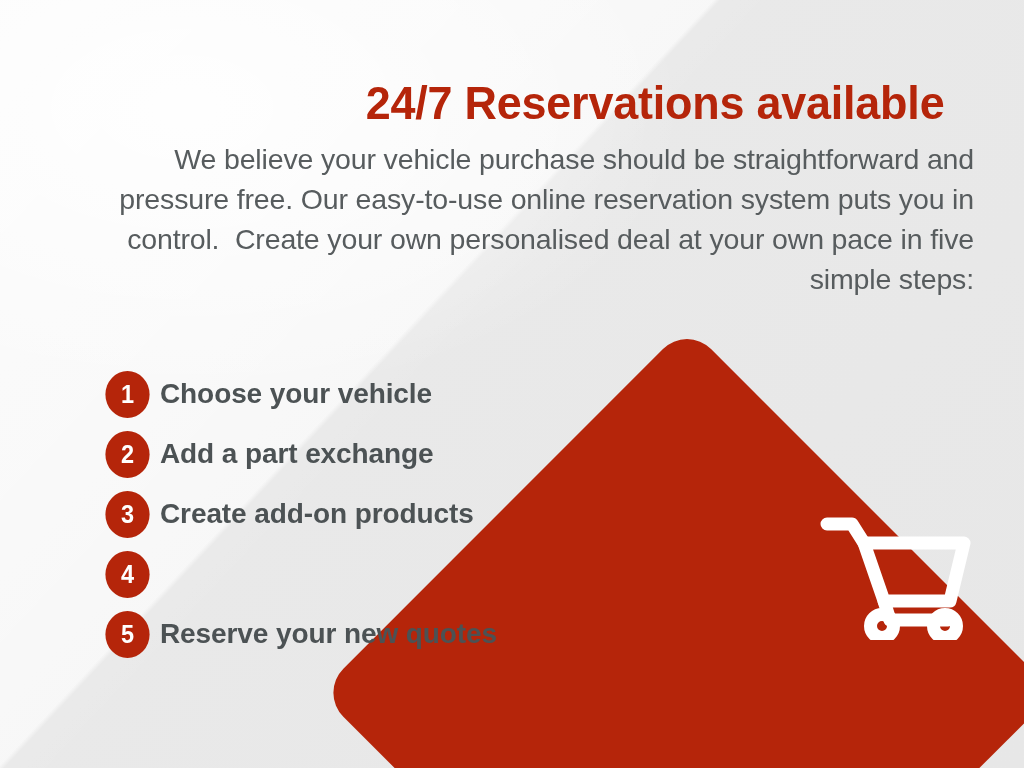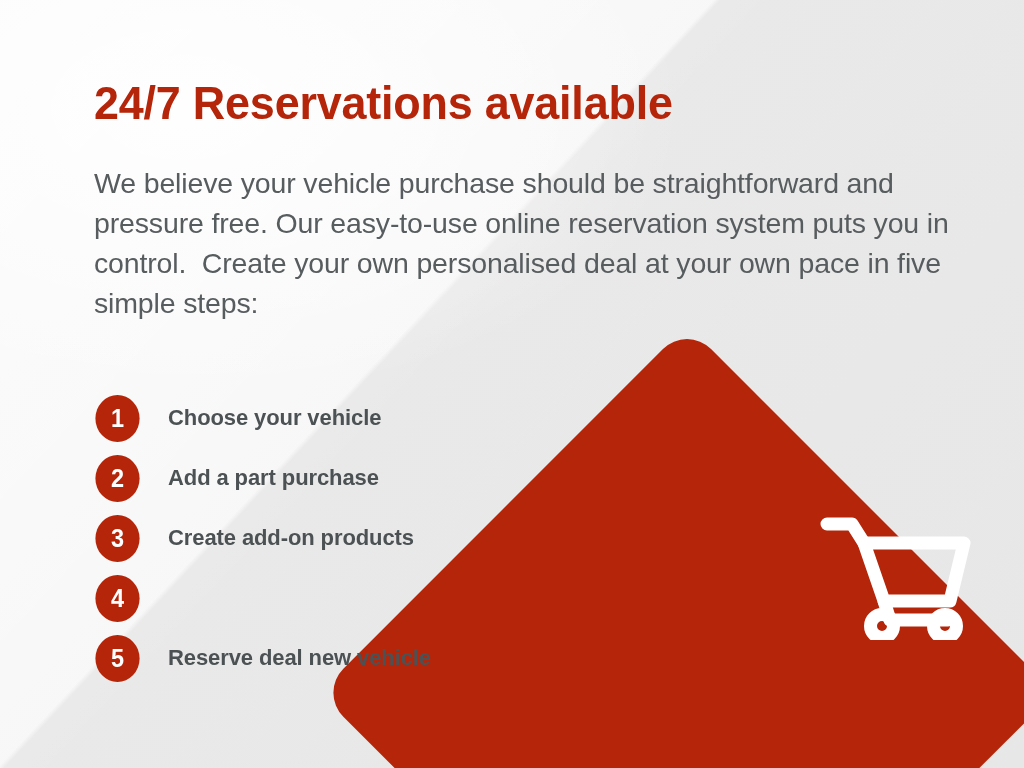--- a/index.html
+++ b/index.html
@@ -82,40 +82,41 @@
     left: 818px;
     top: 505px;
     width: 156px;
     height: 135px;
   }
   .cart-icon svg { display: block; width: 100%; height: 100%; }
 
   
   .content {
     position: absolute;
-    left: 94px;
+    left: 104px;
     top: 78px;
     width: 880px;
+    text-align: right;
   }
 
   .headline {
     margin: 0;
     color: #b5250a;
     font-size: 47px;
     font-weight: 700;
     letter-spacing: -0.2px;
     line-height: 1.05;
     font-family: "Liberation Sans", sans-serif;
     transform: scaleX(0.955);
     transform-origin: left center;
     white-space: nowrap;
   }
 
   .intro {
-    margin: 36px 0 0 0;
+    margin: 12px 0 0 0;
     color: #575c5e;
     font-size: 28.5px;
     font-weight: 400;
     line-height: 40px;
     max-width: 870px;
     letter-spacing: -0.15px;
     white-space: pre-wrap;
   }
 
   
@@ -139,23 +140,23 @@
     display: flex;
     align-items: center;
     justify-content: center;
     font-size: 25px;
     font-weight: 700;
     line-height: 1;
     font-family: "Liberation Sans", sans-serif;
     transform: scaleX(0.94);
   }
   .step-label {
-    margin-left: 27px;
+    margin-left: 9px;
     color: #4c5254;
-    font-size: 22px;
+    font-size: 28px;
     font-weight: 700;
     letter-spacing: -0.1px;
     white-space: nowrap;
   }
 </style>
 </head>
 <body>
 
 <div id="slide">
 
@@ -192,32 +193,32 @@
 
     <ul class="steps">
 
       <li class="step">
         <span class="step-badge">1</span>
         <span class="step-label">Choose your vehicle</span>
       </li>
 
       <li class="step">
         <span class="step-badge">2</span>
-        <span class="step-label">Add a part purchase</span>
+        <span class="step-label">Add a part exchange</span>
       </li>
 
       <li class="step">
         <span class="step-badge">3</span>
         <span class="step-label">Create add-on products</span>
       </li>
 
       <li class="step">
         <span class="step-badge">4</span>
       </li>
 
       <li class="step">
         <span class="step-badge">5</span>
-        <span class="step-label">Reserve deal new vehicle</span>
+        <span class="step-label">Reserve your new quotes</span>
       </li>
 
     </ul>
   </div>
 </div>
 
 </body></html>

